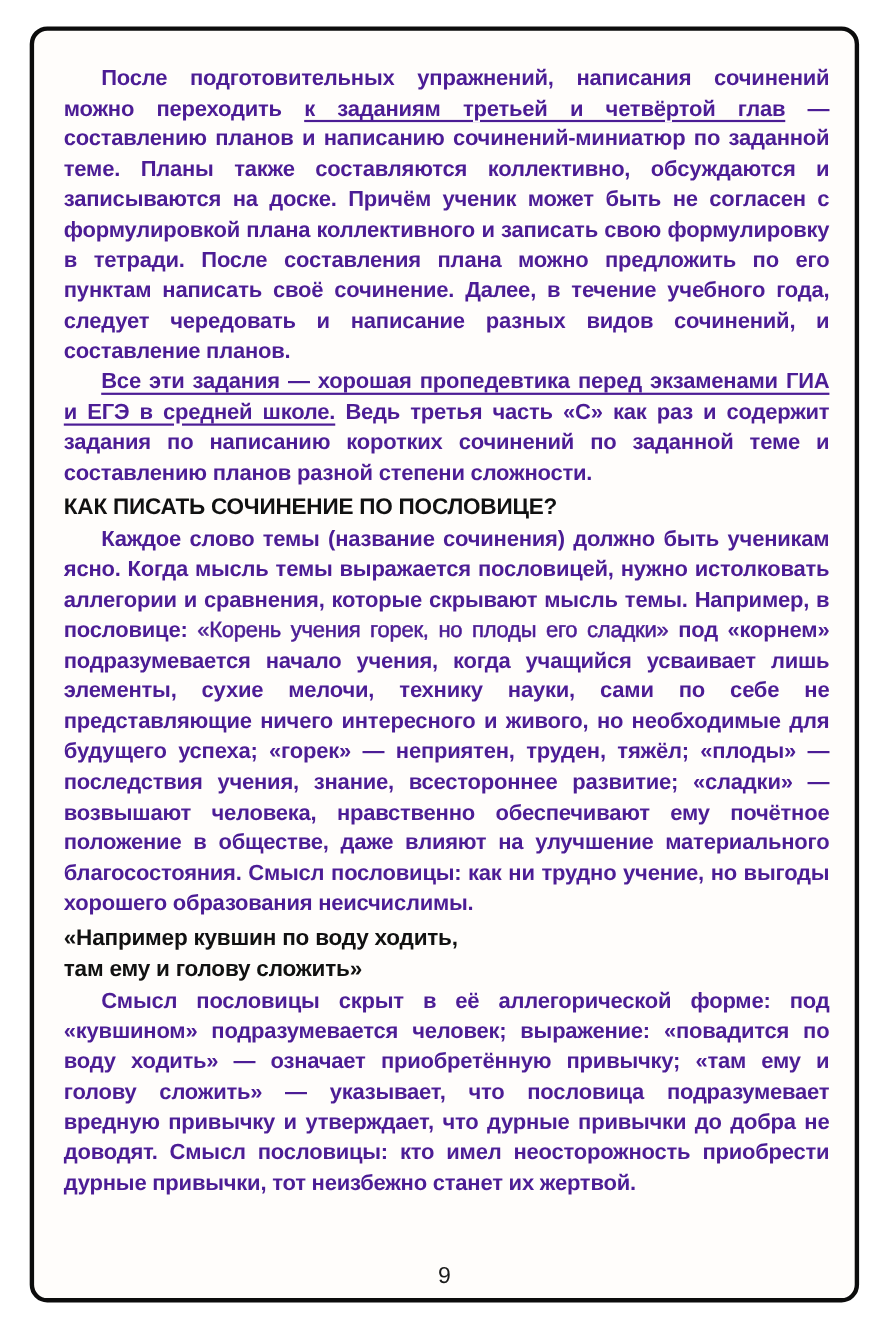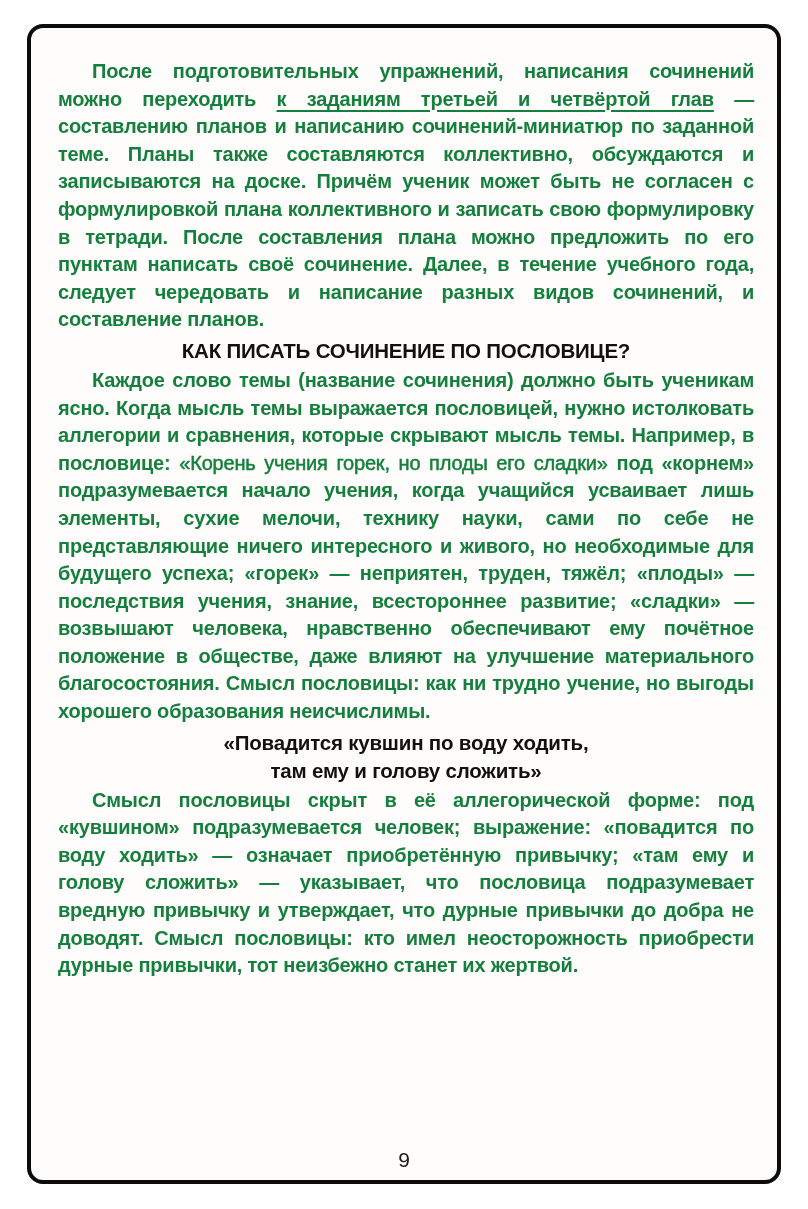--- a/index.html
+++ b/index.html
@@ -34,31 +34,31 @@
     hyphens: auto;
     -webkit-hyphens: auto;
   }
   p.body {
     margin: 0;
     font-size: 20px;
     line-height: 27.6px;
     font-weight: 700;
     letter-spacing: -0.2px;
     text-align: justify;
-    color: #15803d;
+    color: #4c1d95;
   }
   p.body.indent {
     text-indent: 34px;
   }
   p.heading {
     margin: 3px 0 2px 0;
     font-size: 20.5px;
     line-height: 28px;
     font-weight: 700;
-    text-align: center;
+    text-align: left;
     white-space: pre-line;
     letter-spacing: -0.2px;
     color: #111111;
   }
   .u {
     text-decoration: underline;
     text-decoration-thickness: 2px;
     text-underline-offset: 4px;
   }
   .b {
@@ -76,20 +76,21 @@
     color: #1a1a1a;
   }
 </style>
 </head>
 <body>
 
 <div class="page-frame"></div>
 
 <div class="content" id="content">
     <p class="body indent"><span>После подготовительных упражнений, написания сочинений можно переходить </span><span class="u">к заданиям третьей и четвёртой глав</span><span> — составлению планов и написанию сочинений-миниатюр по заданной теме. Планы также составляются коллективно, обсуждаются и записываются на доске. Причём ученик может быть не согласен с формулировкой плана коллективного и записать свою формулировку в тетради. После составления плана можно предложить по его пунктам написать своё сочинение. Далее, в течение учебного года, следует чередовать и написание разных видов сочинений, и составление планов.</span></p>
+    <p class="body indent"><span class="u">Все эти задания — хорошая пропедевтика перед экзаменами ГИА и ЕГЭ  в средней школе.</span><span> Ведь третья часть «С»  как раз и содержит задания по написанию коротких сочинений по заданной теме и составлению планов разной степени сложности.</span></p>
     <p class="heading"><span>КАК ПИСАТЬ СОЧИНЕНИЕ ПО ПОСЛОВИЦЕ?</span></p>
     <p class="body indent"><span>Каждое слово темы (название сочинения) должно быть ученикам ясно. Когда мысль темы выражается пословицей, нужно истолковать аллегории и сравнения, которые скрывают мысль темы. Например, в пословице: </span><span class="b">«Корень учения горек, но плоды его сладки»</span><span> под «корнем» подразумевается начало учения, когда учащийся усваивает лишь элементы, сухие мелочи, технику науки, сами по себе не представляющие ничего интересного и живого, но необходимые для будущего успеха; «горек» — неприятен, труден, тяжёл; «плоды» — последствия учения, знание, всестороннее развитие; «сладки» — возвышают человека, нравственно обеспечивают ему почётное положение в обществе, даже влияют на улучшение материального благосостояния. Смысл пословицы: как ни трудно учение, но выгоды хорошего образования неисчислимы.</span></p>
-    <p class="heading"><span>«Повадится кувшин по воду ходить,
+    <p class="heading"><span>«Например кувшин по воду ходить,
 там ему и голову сложить»</span></p>
     <p class="body indent"><span>Смысл пословицы скрыт в её аллегорической форме: под «кувшином» подразумевается человек; выражение: «повадится по воду ходить» — означает приобретённую привычку; «там ему и голову сложить» — указывает, что пословица подразумевает вредную привычку и утверждает, что дурные привычки до добра не доводят. Смысл пословицы: кто имел неосторожность приобрести дурные привычки, тот неизбежно станет их жертвой.</span></p>
   </div>
 
 <div class="page-number">9</div>
 
 </body></html>

